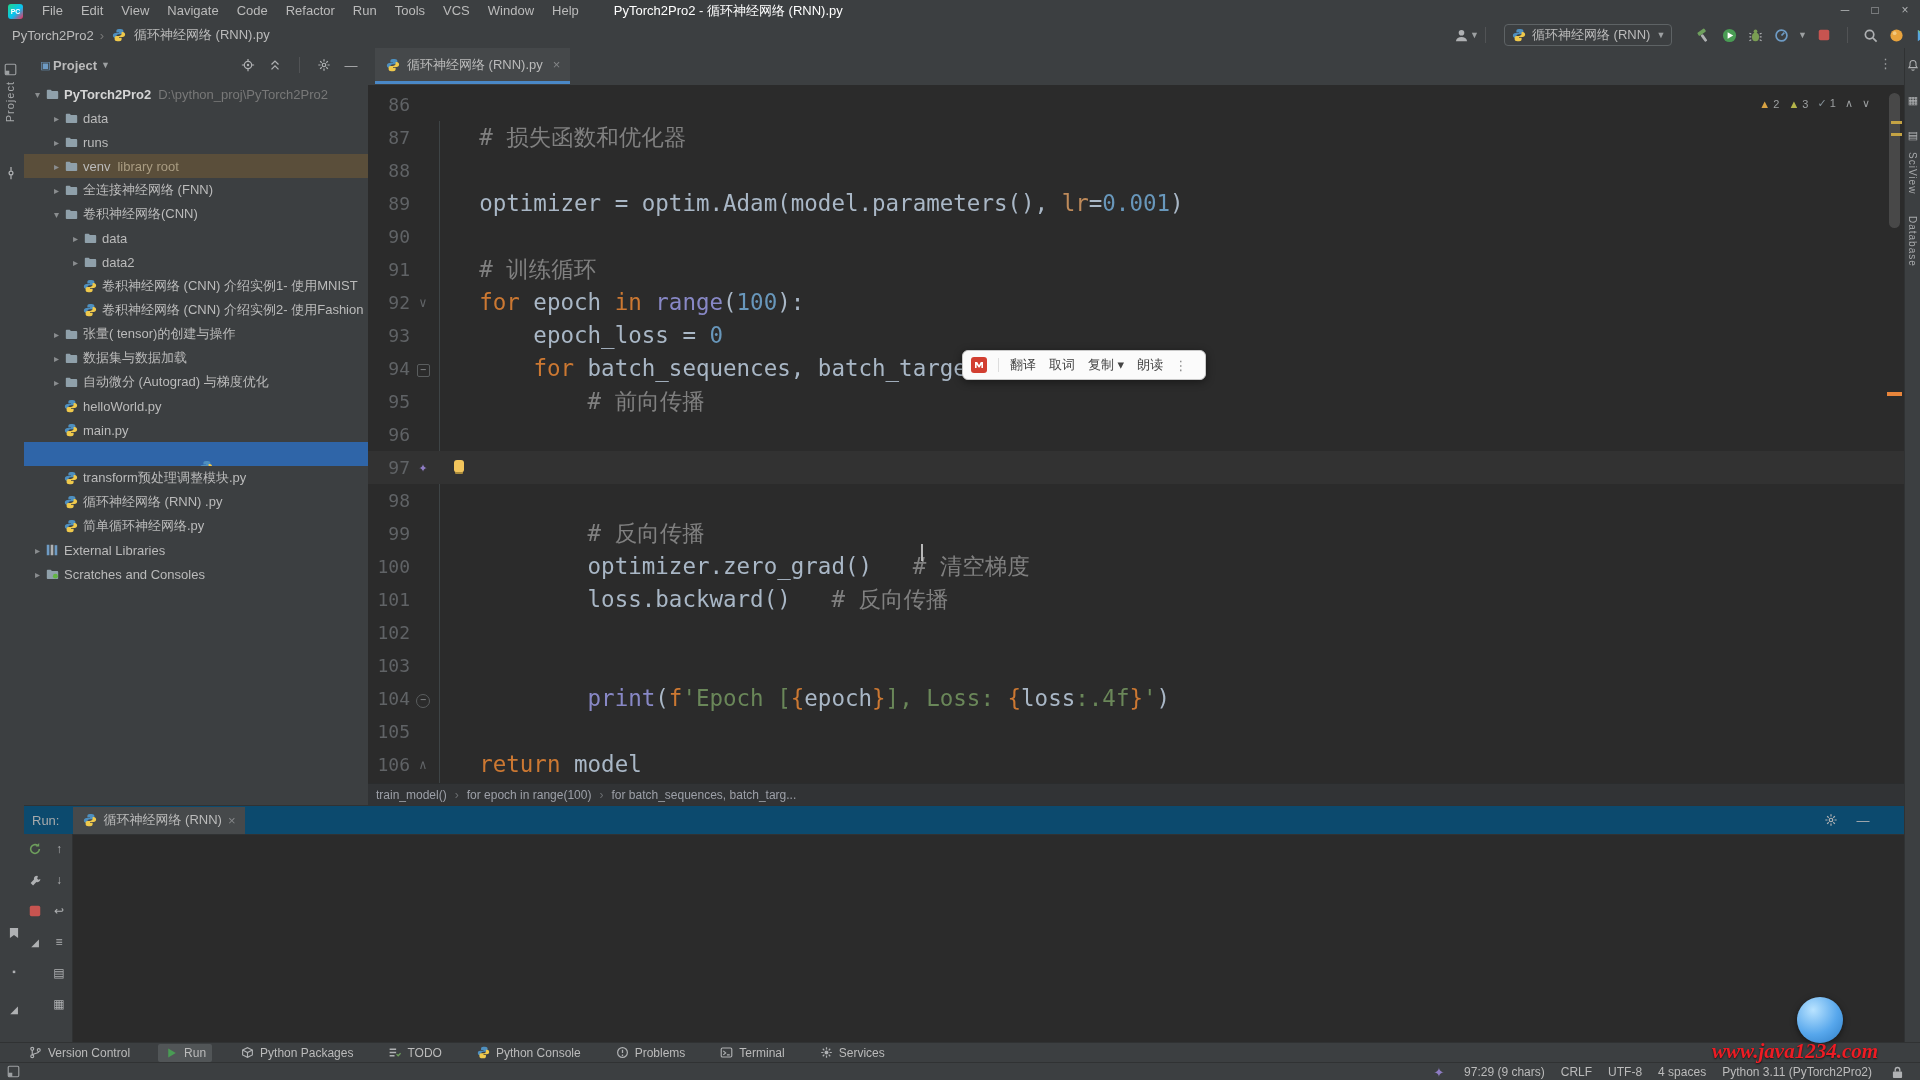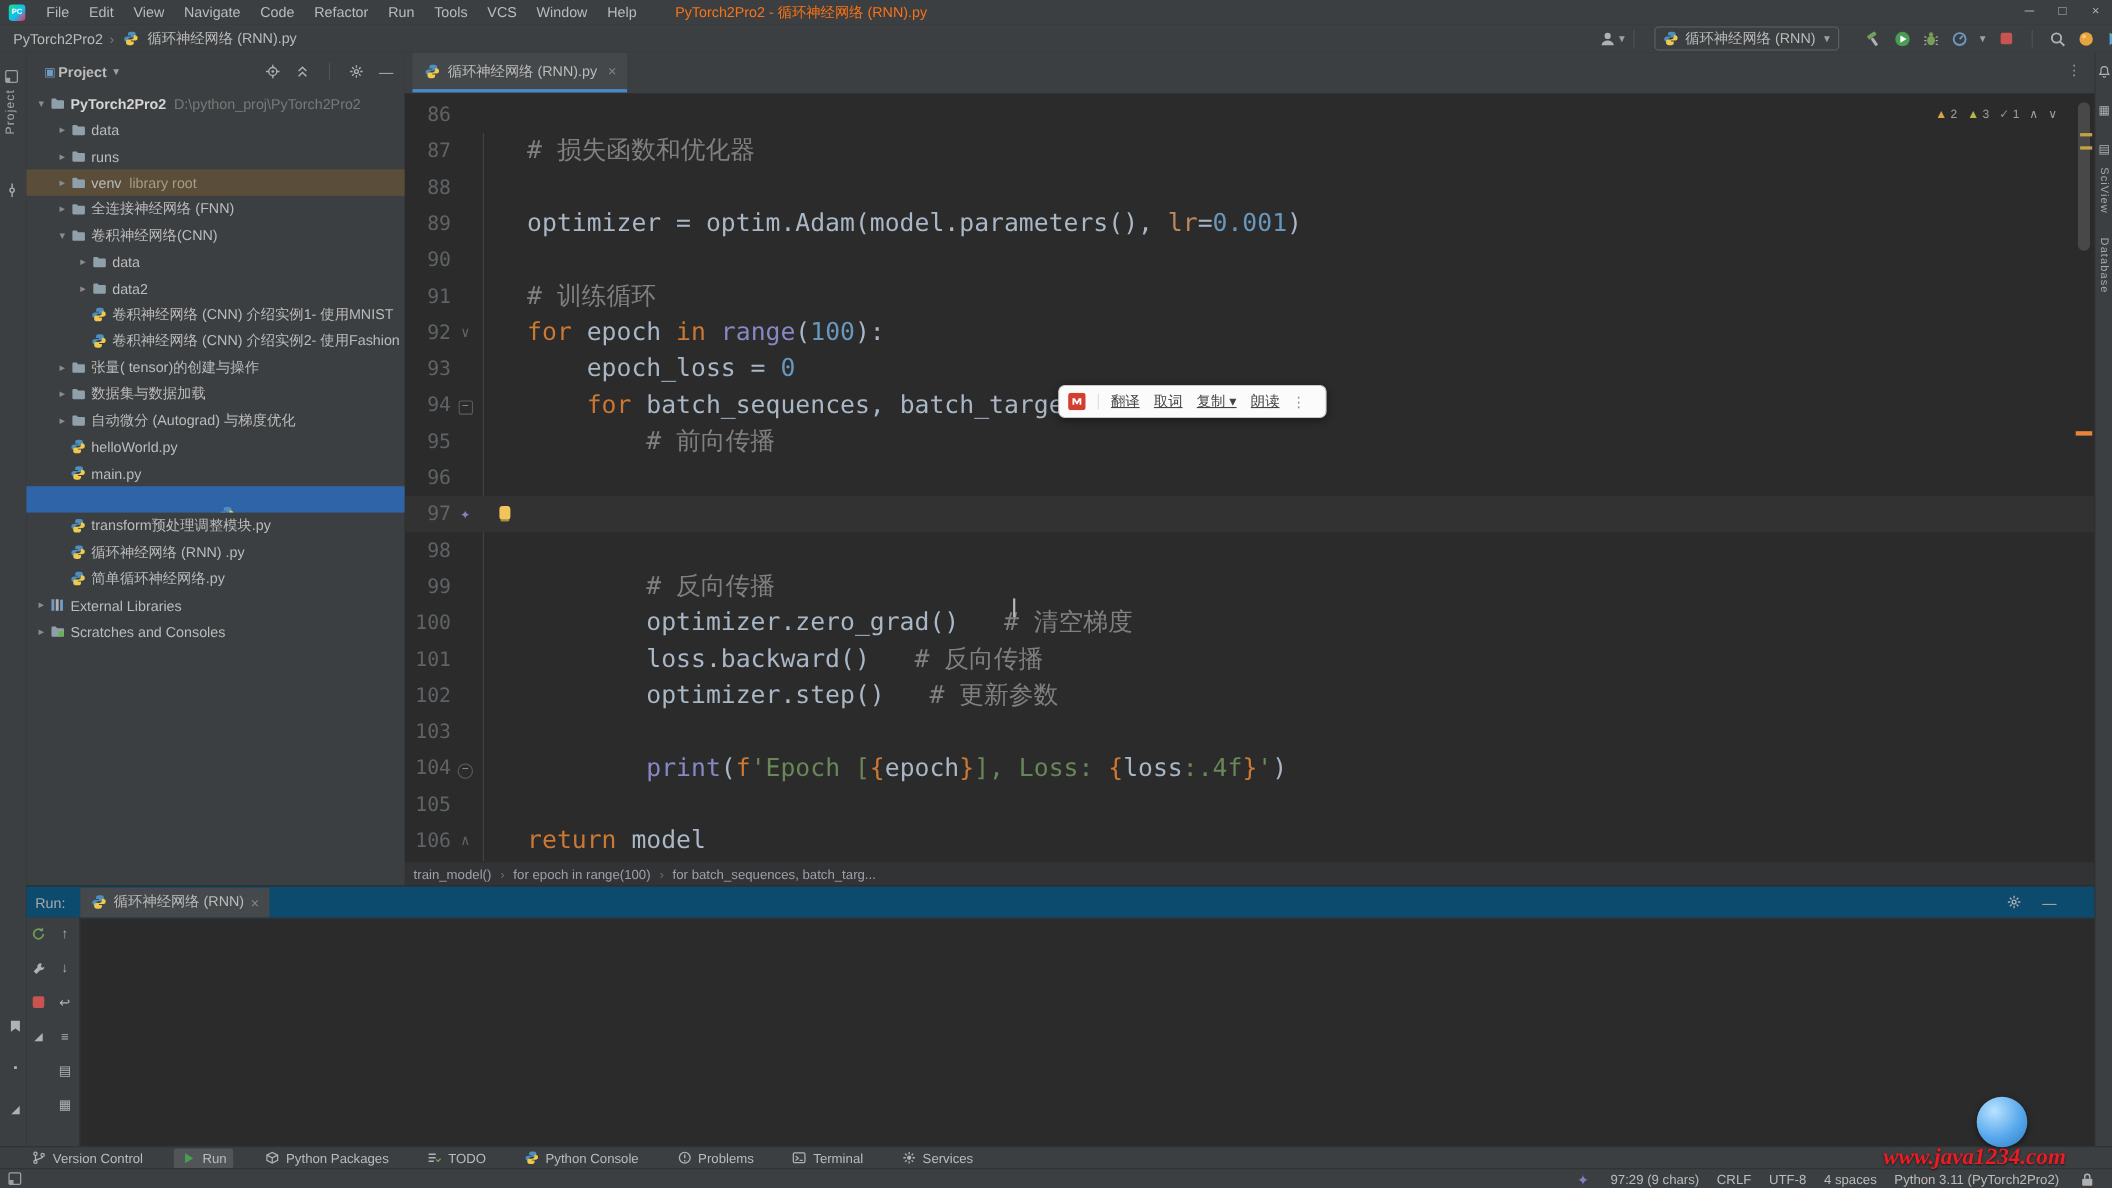--- a/index.html
+++ b/index.html
@@ -9,21 +9,21 @@
   .row{display:flex;align-items:center;}
   .vdiv{width:1px;height:16px;background:#515355;margin:0 6px;}
   .ico{display:inline-flex;align-items:center;justify-content:center;width:18px;height:18px;}
   .glyph{color:#AFB1B3;}
   
   #titlebar{left:0;top:0;width:1920px;height:22px;background:#3C3F41;border-bottom:1px solid #303233;}
   #logo{width:15px;height:15px;border-radius:3px;margin:0 10px 0 8px;
         background:linear-gradient(135deg,#21D789,#07C3F2 55%,#FE2857);display:flex;align-items:center;justify-content:center;
         font-size:7px;font-weight:bold;color:#fff;}
   .menu-item{padding:0 9px;height:22px;line-height:22px;color:#BBBBBB;cursor:default;}
-  #win-title{color:#f97316;margin-left:26px;}
+  #win-title{color:#ffffff;margin-left:26px;}
   #winbtns{position:absolute;right:0;top:0;height:22px;display:flex;}
   .winbtn{width:30px;text-align:center;line-height:20px;color:#AFB1B3;font-size:12px;}
   
   #toolbar{left:0;top:22px;width:1920px;height:26px;background:#3C3F41;border-bottom:1px solid #303233;}
   #crumbs{position:absolute;left:12px;top:0;height:26px;display:flex;align-items:center;gap:6px;}
   #runcombo{position:absolute;left:1504px;top:2px;height:20px;border:1px solid #5E6365;border-radius:4px;
             display:flex;align-items:center;padding:0 6px;gap:6px;background:#3C3F41;}
   #tb-right{position:absolute;left:1452px;top:0;height:26px;display:flex;align-items:center;}
   #tb-icons{position:absolute;left:1694px;top:0;height:26px;display:flex;align-items:center;gap:8px;}
   .caret{font-size:9px;color:#9DA0A2;}
@@ -75,21 +75,21 @@
   #insp{position:absolute;right:34px;top:12px;display:flex;align-items:center;gap:9px;font-size:11px;color:#9DA0A2;}
   #scroll-thumb{position:absolute;right:4px;top:8px;width:11px;height:135px;background:rgba(255,255,255,0.14);border-radius:6px;}
   .mark{position:absolute;right:2px;width:11px;height:3px;}
   .ibeam{position:absolute;left:553px;top:459px;width:2px;height:17px;background:#D0D0D0;opacity:.85;}
   
   #sticky{left:368px;top:783px;width:1536px;height:22px;background:#313335;border-top:1px solid #2A2C2D;
           display:flex;align-items:center;gap:8px;padding-left:8px;box-sizing:border-box;font-size:12px;color:#9DA0A8;}
   
   #popup{left:962px;top:350px;width:244px;height:30px;background:#FBFBFB;border:1px solid #C9C9C9;border-radius:6px;
          box-shadow:0 2px 8px rgba(0,0,0,.45);display:flex;align-items:center;padding:0 8px;gap:11px;box-sizing:border-box;}
-  #popup .pitem{color:#444;font-size:13px;white-space:nowrap;text-decoration:underline;}
+  #popup .pitem{color:#444;font-size:13px;white-space:nowrap;}
   #popup .psep{width:1px;height:14px;background:#DDD;}
   #popup .pmore{color:#888;}
   
   #console{left:24px;top:805px;width:1880px;height:237px;background:#2B2B2B;border-top:1px solid #303233;}
   #con-header{height:28px;background:#0c4a6e;border-bottom:1px solid #303233;display:flex;align-items:center;padding:0 8px;}
   #con-tab{display:flex;align-items:center;gap:6px;margin-left:14px;background:#46494B;height:27px;padding:0 9px;}
   #con-right{margin-left:auto;display:flex;gap:14px;align-items:center;margin-right:24px;}
   #con-strip{position:absolute;left:0;top:28px;width:48px;height:209px;background:#3C3F41;border-right:1px solid #303233;}
   .cs-col{position:absolute;top:6px;display:flex;flex-direction:column;gap:13px;align-items:center;}
   #con-body{position:absolute;left:56px;top:28px;right:0;bottom:0;}
@@ -539,21 +539,21 @@
         <div class="cl" style="top: 201px;"><span class="num">92</span><span class="gut">∨</span><span class="ct"><span>    </span><span class="tkk">for</span><span> epoch </span><span class="tkk">in</span><span> </span><span class="tkb">range</span><span>(</span><span class="tkn">100</span><span>):</span></span></div>
         <div class="cl" style="top: 234px;"><span class="num">93</span><span class="ct"><span>        epoch_loss = </span><span class="tkn">0</span></span></div>
         <div class="cl" style="top: 267px;"><span class="num">94</span><span class="gut"><span class="foldbox">−</span></span><span class="ct"><span>        </span><span class="tkk">for</span><span> batch_sequences, batch_targe</span></span></div>
         <div class="cl" style="top: 300px;"><span class="num">95</span><span class="ct"><span>            </span><span class="tkc"># 前向传播</span></span></div>
         <div class="cl" style="top: 333px;"><span class="num">96</span></div>
         <div class="cl cur" style="top: 366px;"><span class="num">97</span><span class="gut"><span class="star">✦</span></span><span class="bulb"></span></div>
         <div class="cl" style="top: 399px;"><span class="num">98</span><span class="ct"></span></div>
         <div class="cl" style="top: 432px;"><span class="num">99</span><span class="ct"><span>            </span><span class="tkc"># 反向传播</span></span></div>
         <div class="cl" style="top: 465px;"><span class="num">100</span><span class="ct"><span>            optimizer.zero_grad()   </span><span class="tkc"># 清空梯度</span></span></div>
         <div class="cl" style="top: 498px;"><span class="num">101</span><span class="ct"><span>            loss.backward()   </span><span class="tkc"># 反向传播</span></span></div>
-        <div class="cl" style="top: 531px;"><span class="num">102</span><span class="ct"><span>            optimizer.step()   </span><span class="tkc"># 更新参数</span></span></div>
+        <div class="cl" style="top: 531px;"><span class="num">102</span></div>
         <div class="cl" style="top: 564px;"><span class="num">103</span><span class="ct"></span></div>
         <div class="cl" style="top: 597px;"><span class="num">104</span><span class="gut"><span class="foldcirc">−</span></span><span class="ct"><span>            </span><span class="tkb">print</span><span>(</span><span class="tkk">f</span><span class="tks">'Epoch [</span><span class="tkk">{</span><span>epoch</span><span class="tkk">}</span><span class="tks">], Loss: </span><span class="tkk">{</span><span>loss</span><span class="tks">:.4f</span><span class="tkk">}</span><span class="tks">'</span><span>)</span></span></div>
         <div class="cl" style="top: 630px;"><span class="num">105</span><span class="ct"></span></div>
         <div class="cl" style="top: 663px;"><span class="num">106</span><span class="gut">∧</span><span class="ct"><span>    </span><span class="tkk">return</span><span> model</span></span></div>
       </div>
     <div id="insp">
         <span><span style="color:#D9A343">▲</span> 2</span>
         <span><span style="color:#B5B54A">▲</span> 3</span>
         <span><span style="color:#87939A">✓</span> 1</span>
         <span>∧</span>

